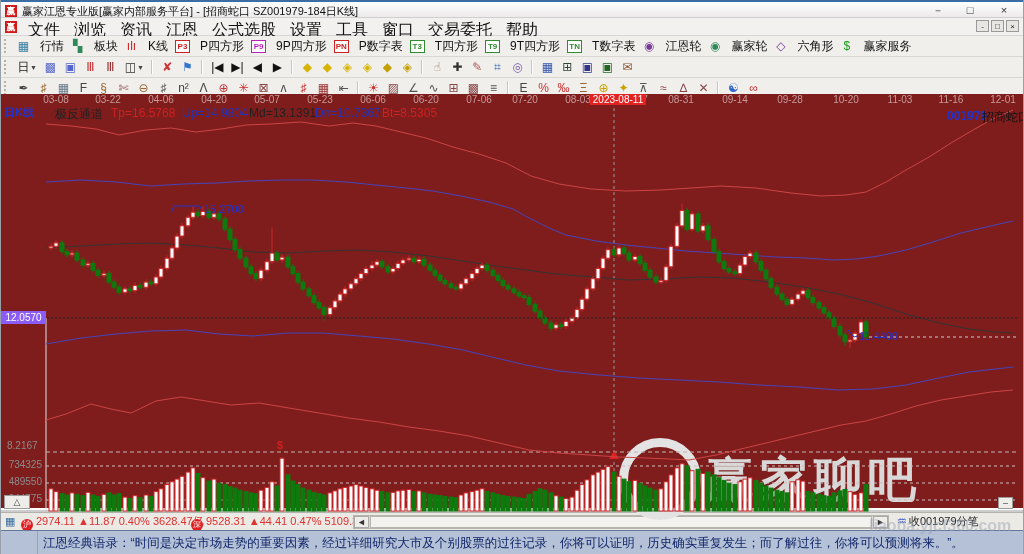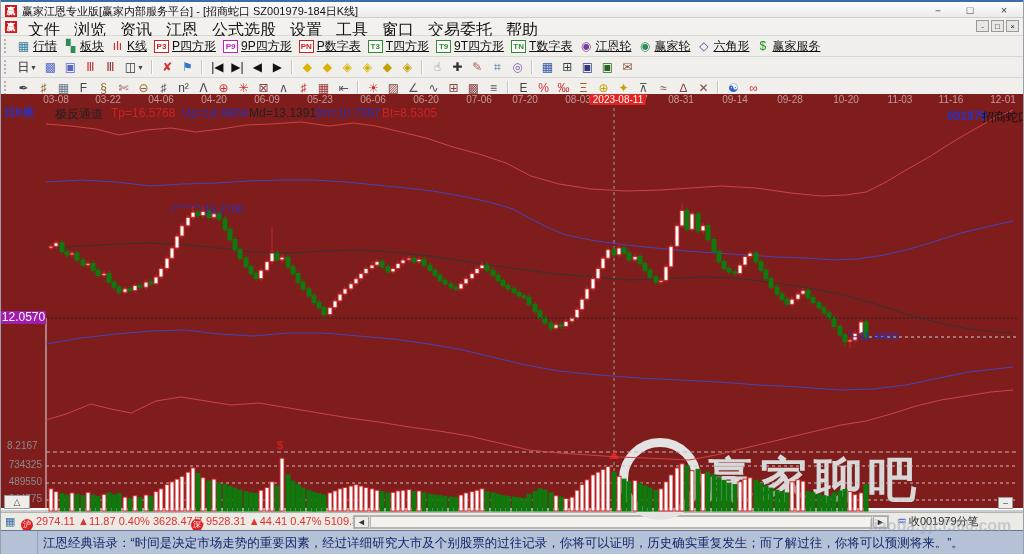--- a/index.html
+++ b/index.html
@@ -18,33 +18,33 @@
   .menuitem{display:inline-block;padding:2px 7px;font-size:16px;color:#111;}
   .mdibtn{position:absolute;top:2px;width:13px;height:12px;background:#e8e6e2;border:1px solid #999;
           font-size:8px;line-height:11px;text-align:center;color:#222;box-sizing:border-box;}
   
   .tbar{position:absolute;left:0;width:100%;background:#f0efec;border-bottom:1px solid #d9d7d3;box-sizing:border-box;white-space:nowrap;overflow:hidden;}
   .grip{display:inline-block;width:3px;height:14px;border-left:2px dotted #b5b2ac;margin:3px 4px 0 3px;vertical-align:top;}
   .tbtn{display:inline-block;height:18px;margin:1px 0 0 1px;padding:0 2px;border:1px solid transparent;vertical-align:top;
         line-height:17px;font-size:12px;}
   .tbtn .ig{display:inline-block;min-width:13px;text-align:center;font-size:12px;vertical-align:top;}
   .tbtn .drop{font-size:7px;color:#444;vertical-align:top;}
-  .tbtn .lbl{margin-left:3px;color:#111;text-decoration:underline;}
+  .tbtn .lbl{margin-left:10px;color:#111;}
   .ibox{display:inline-block;width:15px;height:13px;border:1px solid #8aa08a;background:#fff;
         font-size:8px;font-weight:bold;line-height:12px;text-align:center;vertical-align:middle;box-sizing:border-box;}
   .tsep{display:inline-block;width:1px;height:14px;background:#c8c5bf;border-right:1px solid #fff;margin:3px 4px 0 4px;vertical-align:top;}
   
   #chartarea{position:absolute;left:0;top:94px;width:1024px;height:414px;background:#7f1d1d;}
   .datelbl{position:absolute;top:0;transform:translateX(-50%);font-size:10px;color:#c49a9a;white-space:nowrap;}
   .datelbl.hl{background:#e32222;color:#fff;padding:0 3px;z-index:3;}
   #ovl{position:absolute;left:0;top:0;width:1024px;height:554px;pointer-events:none;z-index:2;}
   .lay{position:absolute;z-index:3;white-space:nowrap;}
   .wm{position:absolute;z-index:1;white-space:nowrap;}
-  .pricetag{position:absolute;left:0;top:311px;width:45px;height:13px;background:#a21caf;color:#fff;
-            font-size:12px;line-height:13px;text-align:center;z-index:3;}
+  .pricetag{position:absolute;left:0;top:311px;width:45px;height:13px;background:#8b5cf6;color:#fff;
+            font-size:10px;line-height:13px;text-align:center;z-index:3;}
   .volax{position:absolute;left:0;width:41px;text-align:right;font-size:10px;color:#8a8a8a;z-index:3;}
   .panelbtn{position:absolute;background:#efede9;border:1px solid #9a9a9a;font-size:9px;text-align:center;color:#444;box-sizing:border-box;z-index:4;}
   
   .statusbar{position:absolute;left:0;top:512px;width:100%;height:18px;background:#eceae4;border-top:1px solid #b4b2ac;box-sizing:border-box;font-size:11px;}
   .sbcell{position:absolute;top:1px;height:15px;line-height:15px;}
   .sbico{display:inline-block;width:12px;height:12px;border-radius:50%;background:#e02020;color:#fff;
          font-size:8px;line-height:12px;text-align:center;margin-right:3px;vertical-align:-2px;}
   .sbnum{color:#e03030;}
   .sbscroll{position:absolute;left:352px;top:2px;width:536px;height:14px;background:#dcd9d2;border:1px solid #b8b5ae;box-sizing:border-box;}
   .sbarrow{position:absolute;top:0;width:15px;height:12px;background:#efede9;border:1px solid #aaa;
@@ -79,21 +79,21 @@
   <div id="tbarA" class="tbar" style="top:36px;height:21px;"><span class="grip"></span><span class="tbtn"><span class="ig" style="color: rgb(58, 126, 160);">▦</span><span class="lbl">行情</span></span><span class="tbtn"><span class="ig" style="color: rgb(46, 139, 87);">▚</span><span class="lbl">板块</span></span><span class="tbtn"><span class="ig" style="color: rgb(204, 34, 34);">ılı</span><span class="lbl">K线</span></span><span class="tbtn"><span class="ibox" style="color: rgb(204, 34, 34); border-color: rgb(204, 34, 34);">P3</span><span class="lbl">P四方形</span></span><span class="tbtn"><span class="ibox" style="color: rgb(187, 34, 187); border-color: rgb(187, 34, 187);">P9</span><span class="lbl">9P四方形</span></span><span class="tbtn"><span class="ibox" style="color: rgb(204, 34, 34); border-color: rgb(204, 34, 34);">PN</span><span class="lbl">P数字表</span></span><span class="tbtn"><span class="ibox" style="color: rgb(46, 139, 46); border-color: rgb(46, 139, 46);">T3</span><span class="lbl">T四方形</span></span><span class="tbtn"><span class="ibox" style="color: rgb(46, 139, 46); border-color: rgb(46, 139, 46);">T9</span><span class="lbl">9T四方形</span></span><span class="tbtn"><span class="ibox" style="color: rgb(46, 139, 46); border-color: rgb(46, 139, 46);">TN</span><span class="lbl">T数字表</span></span><span class="tbtn"><span class="ig" style="color: rgb(122, 58, 154);">◉</span><span class="lbl">江恩轮</span></span><span class="tbtn"><span class="ig" style="color: rgb(46, 139, 87);">◉</span><span class="lbl">赢家轮</span></span><span class="tbtn"><span class="ig" style="color: rgb(122, 58, 154);">◇</span><span class="lbl">六角形</span></span><span class="tbtn"><span class="ig" style="color: rgb(26, 154, 26);">$</span><span class="lbl">赢家服务</span></span></div>
   <div id="tbarB" class="tbar" style="top:57px;height:21px;"><span class="grip"></span><span class="tbtn"><span class="ig" style="color: rgb(34, 34, 34);">日</span><span class="drop">▼</span></span><span class="tbtn"><span class="ig" style="color: rgb(85, 102, 204);">▩</span></span><span class="tbtn"><span class="ig" style="color: rgb(85, 102, 204);">▣</span></span><span class="tbtn"><span class="ig" style="color: rgb(204, 51, 51);">Ⅲ</span></span><span class="tbtn"><span class="ig" style="color: rgb(153, 51, 51);">Ⅲ</span></span><span class="tbtn"><span class="ig" style="color: rgb(51, 51, 51);">◫</span><span class="drop">▼</span></span><span class="tsep"></span><span class="tbtn"><span class="ig" style="color: rgb(204, 51, 51);">✘</span></span><span class="tbtn"><span class="ig" style="color: rgb(51, 119, 204);">⚑</span></span><span class="tsep"></span><span class="tbtn"><span class="ig" style="color: rgb(17, 17, 17);">|◀</span></span><span class="tbtn"><span class="ig" style="color: rgb(17, 17, 17);">▶|</span></span><span class="tbtn"><span class="ig" style="color: rgb(17, 17, 17);">◀</span></span><span class="tbtn"><span class="ig" style="color: rgb(17, 17, 17);">▶</span></span><span class="tsep"></span><span class="tbtn"><span class="ig" style="color: rgb(216, 180, 0);">◆</span></span><span class="tbtn"><span class="ig" style="color: rgb(216, 180, 0);">◆</span></span><span class="tbtn"><span class="ig" style="color: rgb(216, 180, 0);">◈</span></span><span class="tbtn"><span class="ig" style="color: rgb(216, 180, 0);">◈</span></span><span class="tbtn"><span class="ig" style="color: rgb(196, 159, 0);">◆</span></span><span class="tbtn"><span class="ig" style="color: rgb(196, 159, 0);">◈</span></span><span class="tsep"></span><span class="tbtn"><span class="ig" style="color: rgb(153, 119, 85);">☝</span></span><span class="tbtn"><span class="ig" style="color: rgb(51, 51, 51);">✚</span></span><span class="tbtn"><span class="ig" style="color: rgb(170, 85, 85);">✎</span></span><span class="tbtn"><span class="ig" style="color: rgb(51, 102, 170);">⌗</span></span><span class="tbtn"><span class="ig" style="color: rgb(119, 85, 170);">◎</span></span><span class="tsep"></span><span class="tbtn"><span class="ig" style="color: rgb(51, 85, 170);">▦</span></span><span class="tbtn"><span class="ig" style="color: rgb(51, 68, 51);">⊞</span></span><span class="tbtn"><span class="ig" style="color: rgb(51, 51, 136);">▣</span></span><span class="tbtn"><span class="ig" style="color: rgb(34, 102, 34);">▣</span></span><span class="tbtn"><span class="ig" style="color: rgb(136, 85, 51);">✉</span></span></div>
   <div id="tbarC" class="tbar" style="top:78px;height:20px;"><span class="grip"></span><span class="tbtn"><span class="ig" style="color: rgb(68, 68, 68);">✒</span></span><span class="tbtn"><span class="ig" style="color: rgb(153, 102, 51);">♯</span></span><span class="tbtn"><span class="ig" style="color: rgb(102, 119, 136);">▦</span></span><span class="tbtn"><span class="ig" style="color: rgb(68, 68, 68);">F</span></span><span class="tbtn"><span class="ig" style="color: rgb(153, 102, 51);">§</span></span><span class="tbtn"><span class="ig" style="color: rgb(136, 68, 68);">✄</span></span><span class="tbtn"><span class="ig" style="color: rgb(153, 102, 51);">⊖</span></span><span class="tbtn"><span class="ig" style="color: rgb(85, 85, 85);">♯</span></span><span class="tbtn"><span class="ig" style="color: rgb(68, 68, 68);">n²</span></span><span class="tbtn"><span class="ig" style="color: rgb(68, 68, 68);">Λ</span></span><span class="tbtn"><span class="ig" style="color: rgb(204, 51, 51);">⊕</span></span><span class="tbtn"><span class="ig" style="color: rgb(204, 51, 51);">✳</span></span><span class="tbtn"><span class="ig" style="color: rgb(136, 68, 68);">⊠</span></span><span class="tbtn"><span class="ig" style="color: rgb(68, 68, 68);">ʌ</span></span><span class="tbtn"><span class="ig" style="color: rgb(204, 51, 51);">♯</span></span><span class="tbtn"><span class="ig" style="color: rgb(153, 51, 51);">▦</span></span><span class="tbtn"><span class="ig" style="color: rgb(85, 85, 85);">⇤</span></span><span class="tsep"></span><span class="tbtn"><span class="ig" style="color: rgb(204, 51, 51);">☀</span></span><span class="tbtn"><span class="ig" style="color: rgb(136, 68, 68);">▨</span></span><span class="tbtn"><span class="ig" style="color: rgb(85, 85, 85);">∠</span></span><span class="tbtn"><span class="ig" style="color: rgb(85, 85, 85);">∿</span></span><span class="tbtn"><span class="ig" style="color: rgb(136, 68, 68);">⊞</span></span><span class="tbtn"><span class="ig" style="color: rgb(136, 68, 68);">▩</span></span><span class="tbtn"><span class="ig" style="color: rgb(85, 85, 85);">≡</span></span><span class="tsep"></span><span class="tbtn"><span class="ig" style="color: rgb(68, 68, 68);">E</span></span><span class="tbtn"><span class="ig" style="color: rgb(204, 51, 51);">%</span></span><span class="tbtn"><span class="ig" style="color: rgb(204, 51, 51);">‰</span></span><span class="tbtn"><span class="ig" style="color: rgb(153, 102, 51);">Ξ</span></span><span class="tbtn"><span class="ig" style="color: rgb(200, 160, 0);">⊕</span></span><span class="tbtn"><span class="ig" style="color: rgb(200, 160, 0);">✦</span></span><span class="tbtn"><span class="ig" style="color: rgb(85, 85, 85);">⊼</span></span><span class="tbtn"><span class="ig" style="color: rgb(136, 68, 68);">≈</span></span><span class="tbtn"><span class="ig" style="color: rgb(136, 68, 68);">∆</span></span><span class="tbtn"><span class="ig" style="color: rgb(136, 68, 68);">✕</span></span><span class="tsep"></span><span class="tbtn"><span class="ig" style="color: rgb(51, 102, 204);">☯</span></span><span class="tbtn"><span class="ig" style="color: rgb(204, 51, 51);">∞</span></span></div>
 
   <div id="chartarea">
     <div id="dates">
         <span class="datelbl" style="left: 55px;">03-08</span>
         <span class="datelbl" style="left: 107px;">03-22</span>
         <span class="datelbl" style="left: 160px;">04-06</span>
         <span class="datelbl" style="left: 213px;">04-20</span>
-        <span class="datelbl" style="left: 266px;">06-09</span>
+        <span class="datelbl" style="left: 266px;">05-07</span>
         <span class="datelbl" style="left: 319px;">05-23</span>
         <span class="datelbl" style="left: 372px;">06-06</span>
         <span class="datelbl" style="left: 425px;">06-20</span>
         <span class="datelbl" style="left: 478px;">07-06</span>
         <span class="datelbl" style="left: 524px;">07-20</span>
         <span class="datelbl" style="left: 577px;">08-03</span>
         <span class="datelbl hl" style="left: 617px;">2023-08-11</span>
         <span class="datelbl" style="left: 644px;">7</span>
         <span class="datelbl" style="left: 680px;">08-31</span>
         <span class="datelbl" style="left: 734px;">09-14</span>

